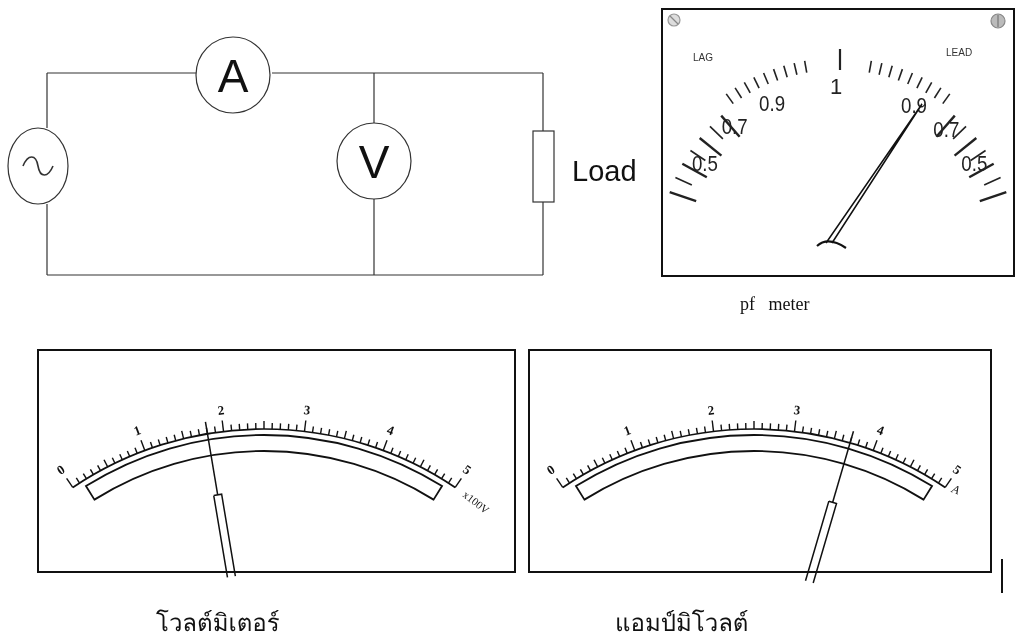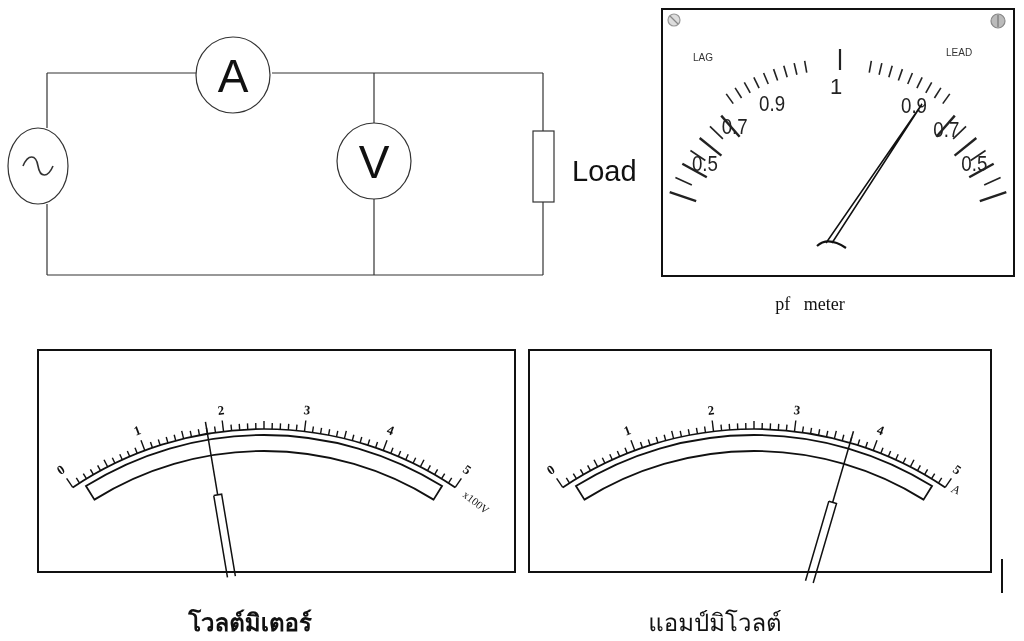--- a/index.html
+++ b/index.html
@@ -1,18 +1,18 @@
 <!DOCTYPE html>
 <html><head>
 <meta charset="utf-8">
 <style>
   html, body { margin:0; padding:0; background:#ffffff; }
   body { width:1024px; height:641px; position:relative; overflow:hidden; font-family:"Liberation Sans", sans-serif; }
   svg { position:absolute; left:0; top:0; overflow:visible; }
-  .meter-label { position:absolute; font-family:"Liberation Serif", "DejaVu Serif", serif; font-size:18px; color:#111; text-align:center; }
+  .meter-label { position:absolute; font-family:"Liberation Serif", "DejaVu Serif", serif; font-size:18px; color:#111; text-align:left; }
   .circ-letter { font-family:"Liberation Sans", sans-serif; fill:#111; }
 </style>
 </head>
 <body>
 
 <div>
   <svg width="1024" height="641">
     <g stroke="#333" stroke-width="1.2" fill="none">
 
       <line x1="47" y1="73" x2="196" y2="73"></line>
@@ -170,21 +170,21 @@
         <text x="390.1830811304971" y="431.70391980393526" font-size="13" font-weight="bold" text-anchor="middle" dominant-baseline="middle" fill="#111" font-family="Liberation Serif, serif" transform="rotate(20.4 390.1830811304971 431.70391980393526)">4</text>
         <text x="466.42783105641035" y="470.88839873507493" font-size="13" font-weight="bold" text-anchor="middle" dominant-baseline="middle" fill="#111" font-family="Liberation Serif, serif" transform="rotate(34 466.42783105641035 470.88839873507493)">5</text>
         <path d="M85.94712721764316 486.0558396914409 A 336 336 0 0 1 442.05287278235687 486.0558396914409 L 433.57416455462555 499.6246092299437 A 320 320 0 0 0 94.42583544537445 499.6246092299437 Z" stroke="#111" stroke-width="1.8" fill="none"></path>
       </g>
     <g id="volt-needle">
         <line x1="205.4512764550907" y1="421.875313145487" x2="217.69027516221863" y2="494.85617988908575" stroke="#111" stroke-width="1.5"></line>
         <path d="M213.74536344634842 495.51774738676835 L221.63518687808883 494.19461239140315 L235.3627124550026 576.0515304957099 M213.74536344634842 495.51774738676835 L227.47288902326218 577.374665491075" stroke="#111" stroke-width="1.5" fill="none"></path>
       </g>
     <text font-size="11" fill="#111" font-family="Liberation Serif, serif" transform="translate(462,496) rotate(38)">x100V</text>
   </svg>
-  <div class="meter-label" style="left:150px; top:603px; width:200px; font-size:24px;font-weight:bold;">โวลต์มิเตอร์</div>
+  <div class="meter-label" style="left:156px; top:603px; width:200px; font-size:24px;">โวลต์มิเตอร์</div>
 </div>
 
 <div>
   <svg width="1024" height="641" id="amp-svg">
     <rect x="529" y="350" width="462" height="222" fill="#fff" stroke="#111" stroke-width="2"></rect>
     <g id="amp-scale">
         <path d="M562.7560270130045 487.46915018617574 A 342 342 0 0 1 945.2439729869955 487.46915018617574" stroke="#111" stroke-width="1.6" fill="none"></path>
         <line x1="562.7560270130045" y1="487.46915018617574" x2="556.6049050748263" y2="478.3497368880703" stroke="#111" stroke-width="1.4"></line>
         <line x1="569.5392916350703" y1="483.0099878997392" x2="566.3031388567382" y2="477.9575315471031" stroke="#111" stroke-width="1.4"></line>
         <line x1="576.4264802999234" y1="478.71307743703875" x2="573.3111553929045" y2="473.58523669032013" stroke="#111" stroke-width="1.4"></line>

